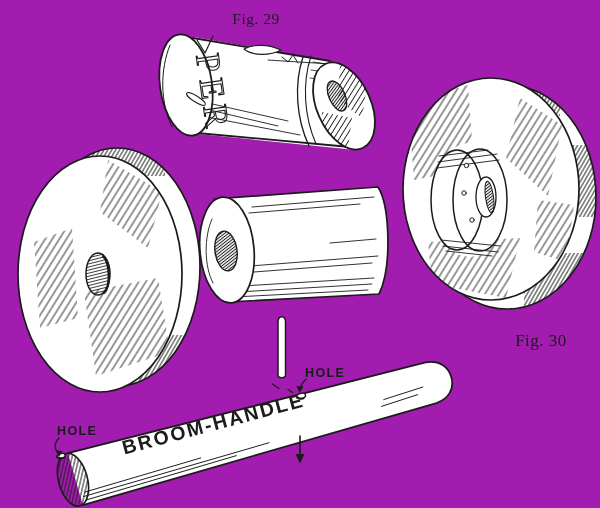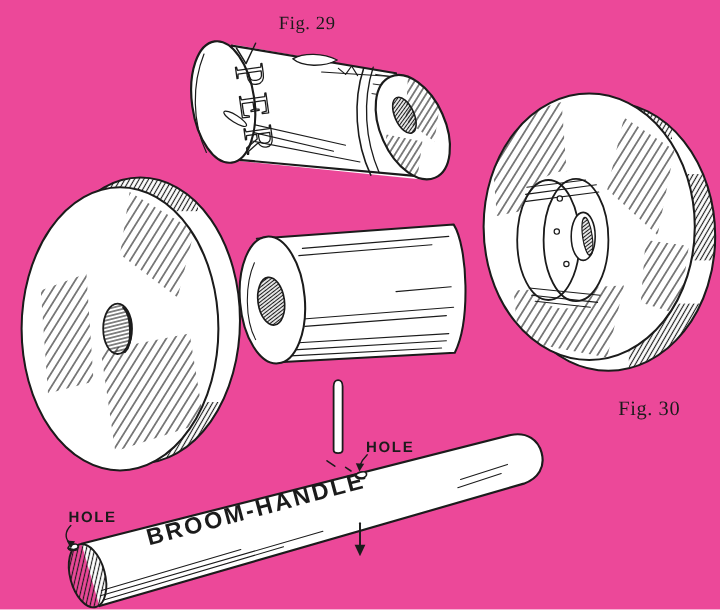--- a/index.html
+++ b/index.html
@@ -1,18 +1,18 @@
 <!DOCTYPE html>
 <html><head>
 <meta charset="utf-8">
 <style>
   html,body{margin:0;padding:0;background:#ffffff;}
   .stage{
     width:600px;height:508px;position:relative;overflow:hidden;
-    background:#ec4899;
+    background:#a21caf;
     font-family:"Liberation Serif","DejaVu Serif",serif;
     text-align:right;
   }
   svg{display:block;}
   .figlabel{
     font-family:"Liberation Serif","DejaVu Serif",serif;
     fill:#1b1b1b;stroke:none;letter-spacing:0.5px;
   }
   .handlabel{
     font-family:"Liberation Sans","DejaVu Sans",sans-serif;

